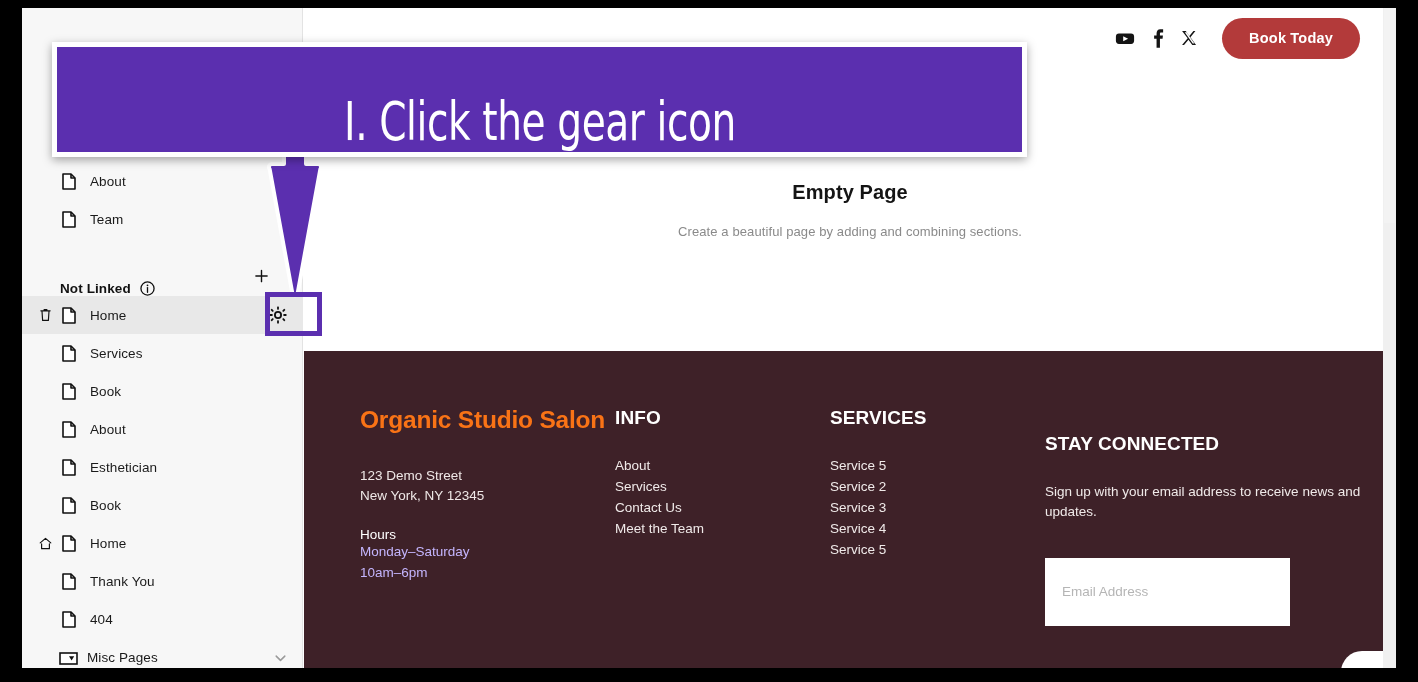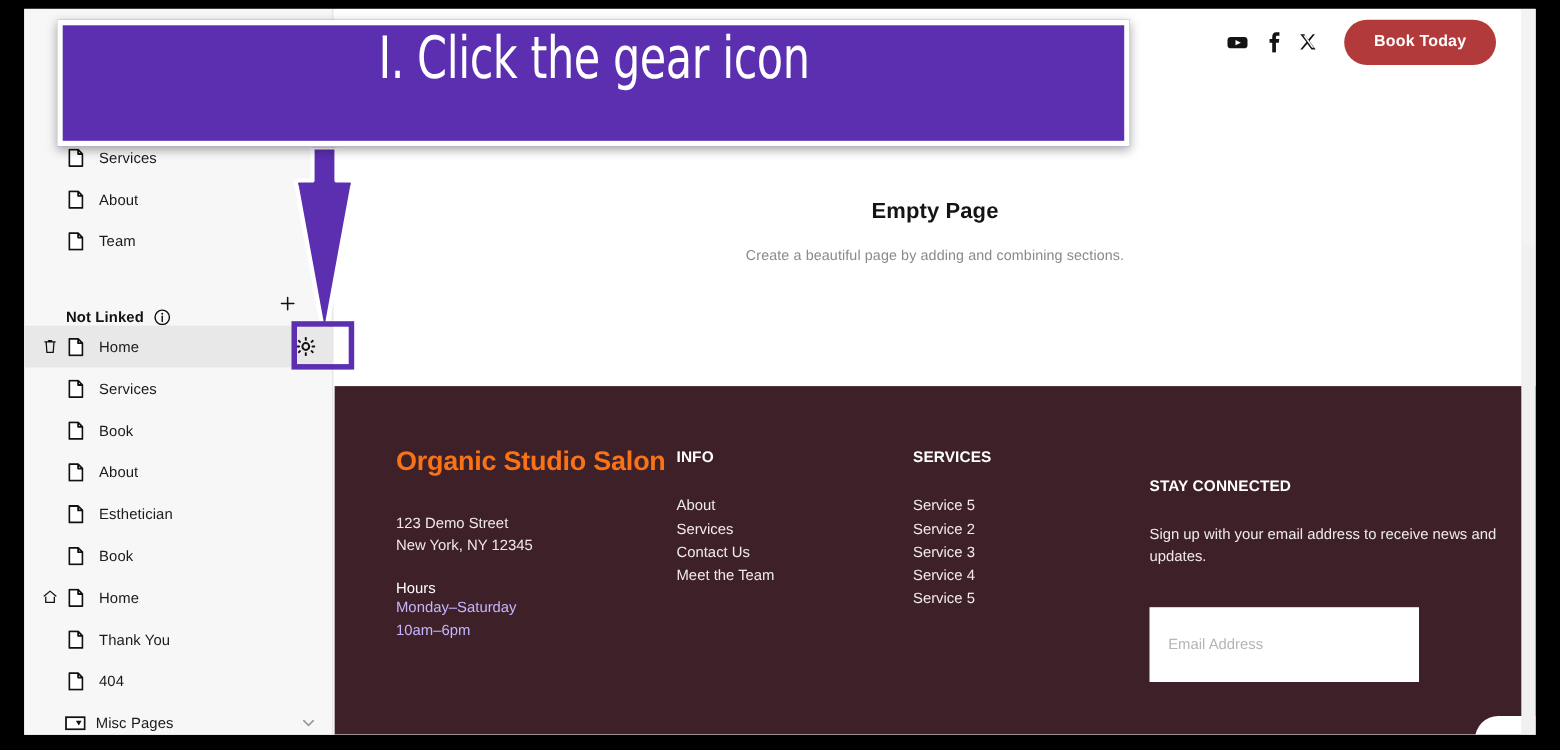--- a/index.html
+++ b/index.html
@@ -171,21 +171,21 @@
     line-height: 1.1;
     letter-spacing: -.2px;
     color: #f97316;
     margin-bottom: 32px;
   }
   .addr { font-size: 13.5px; line-height: 1.5; color: #efe8e7; }
   .hours-h { font-size: 13.5px; font-weight: normal; margin-top: 21px; color: #ffffff; }
   .hours-l { font-size: 13.5px; line-height: 1.5; color: #c4b5fd; }
 
   .fhead {
-    font-size: 14px; font-weight: bold;
+    font-size: 19px; font-weight: bold;
     letter-spacing: .1px;
     color: #ffffff;
     margin-bottom: 27px;
   }
   .flink {
     display: block;
     font-size: 13.5px;
     line-height: 1.55;
     color: #f0eae9;
     text-decoration: none;
@@ -222,26 +222,26 @@
   }
   #page-scrollthumb {
     position: absolute; right: 1px; top: 0;
     width: 11px; height: 215px;
     background: #f3f3f3;
   }
 
   
   #anno-banner {
     position: absolute;
-    left: 30px; top: 10px;
+    left: 30px; top: 34px;
     width: 975px; height: 115px;
     background: #5b2faf;
     border: 5px solid #ffffff;
     box-shadow: 0 3px 9px rgba(0,0,0,.35);
-    display: flex; align-items: flex-start; justify-content: center;
+    display: flex; align-items: flex-end; justify-content: center;
     z-index: 50;
   }
   #anno-text {
     color: #ffffff;
     font-size: 53px;
     font-family: "DejaVu Sans Condensed", "Liberation Sans Narrow", "Liberation Sans", sans-serif;
     font-stretch: condensed;
     transform: scaleX(0.82);
     letter-spacing: -0.5px;
     white-space: nowrap;

